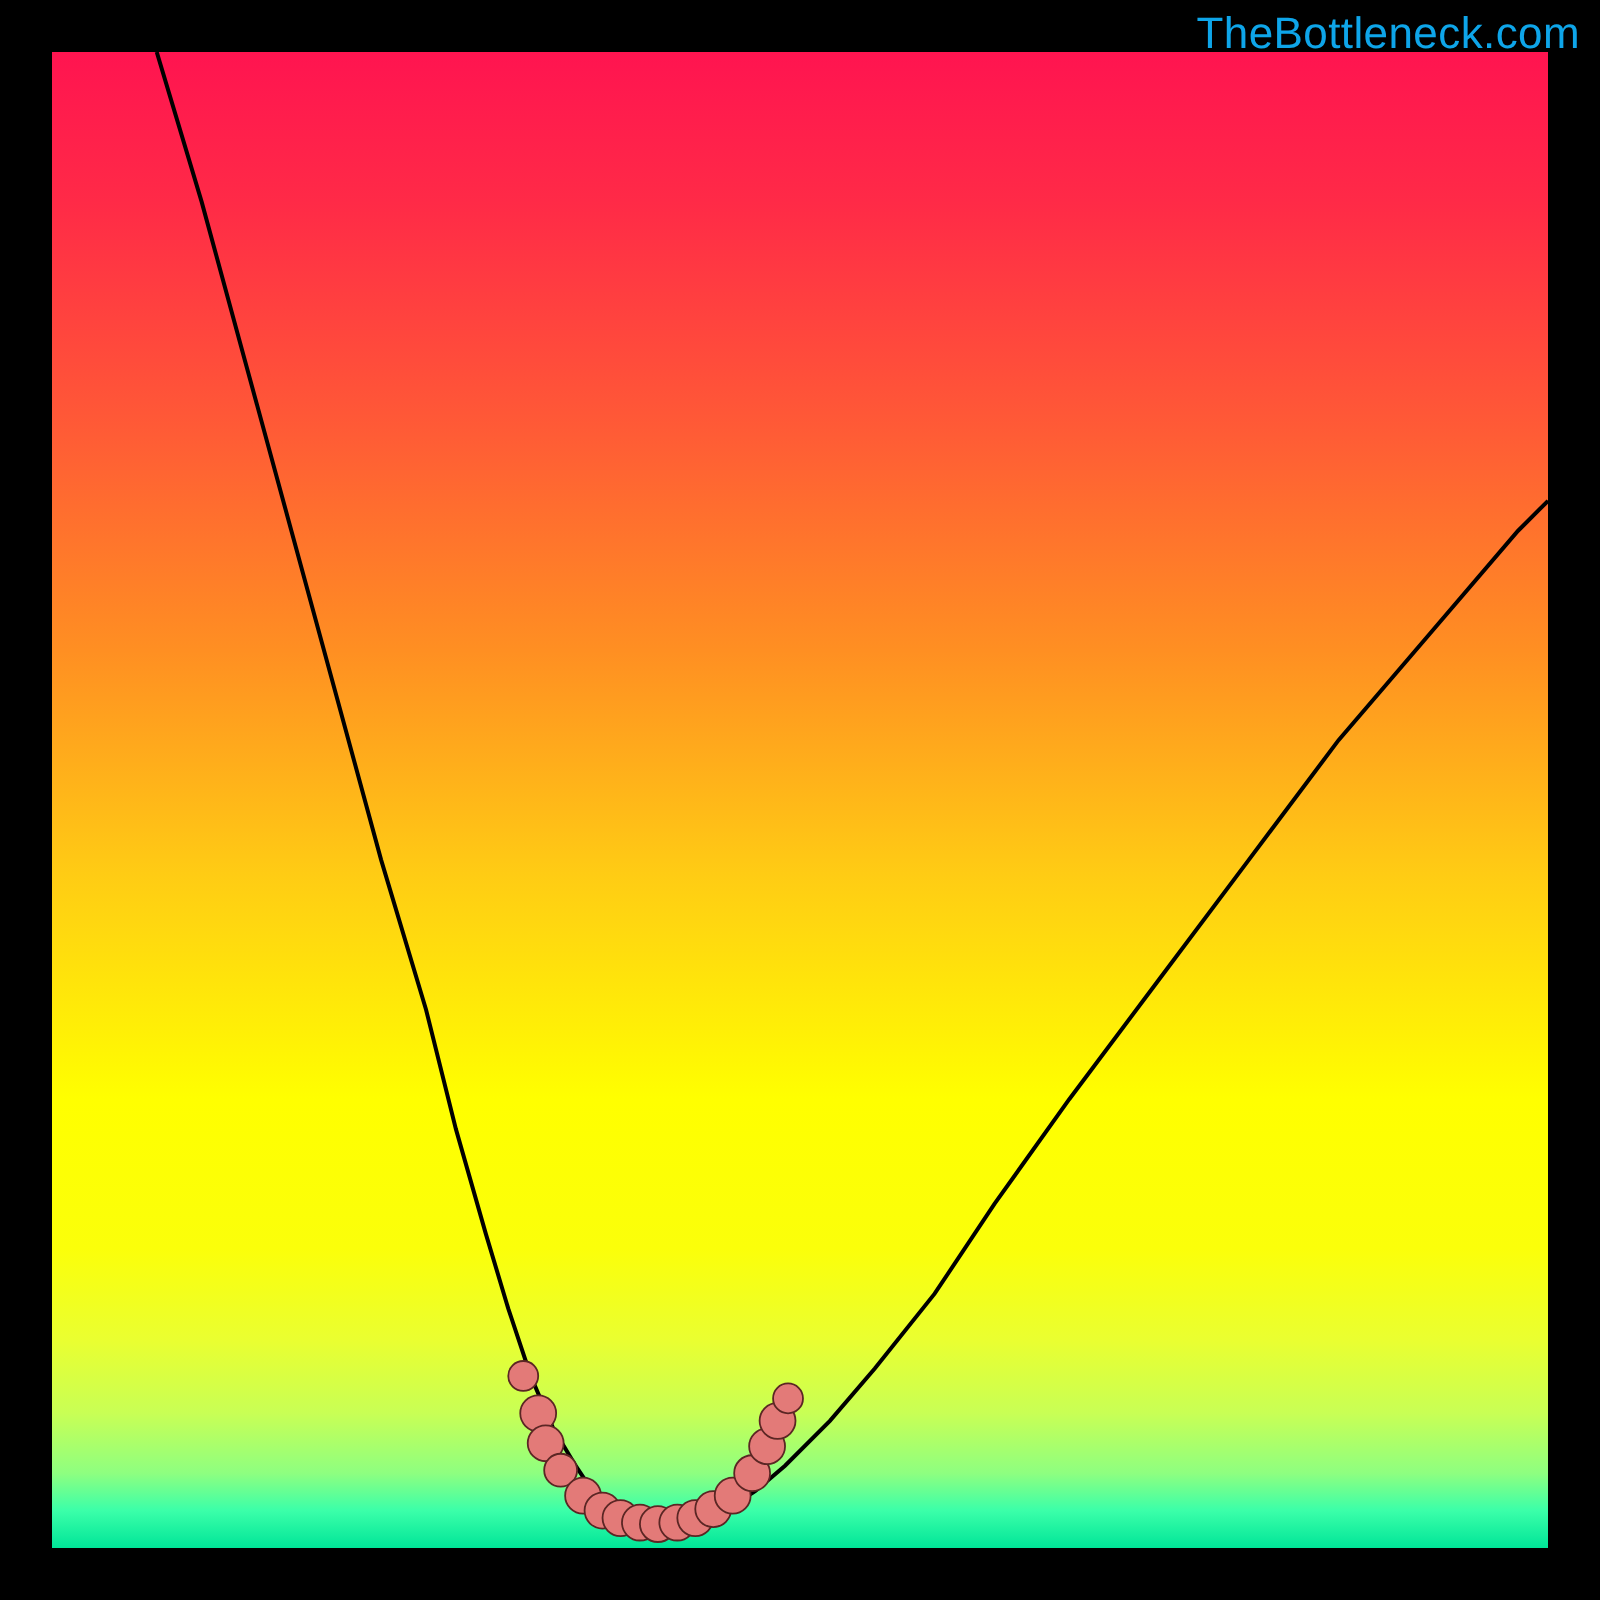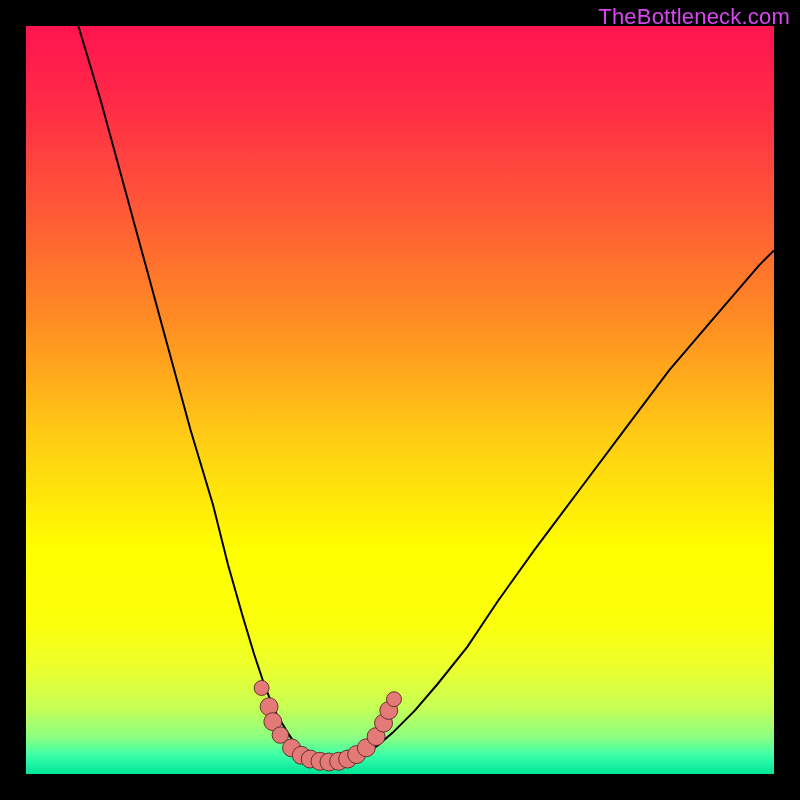--- a/index.html
+++ b/index.html
@@ -23,21 +23,21 @@
     position: absolute;
     left: 0;
     top: 0;
     width: 100%;
     height: 100%;
   }
   .watermark {
     position: absolute;
     top: 4px;
     right: 10px;
-    color: #d946ef;
+    color: #0ea5e9;
     font-size: 22px;
     letter-spacing: 0.2px;
     font-weight: 500;
   }
   svg.curves {
     position: absolute;
     left: 0;
     top: 0;
     width: 100%;
     height: 100%;

